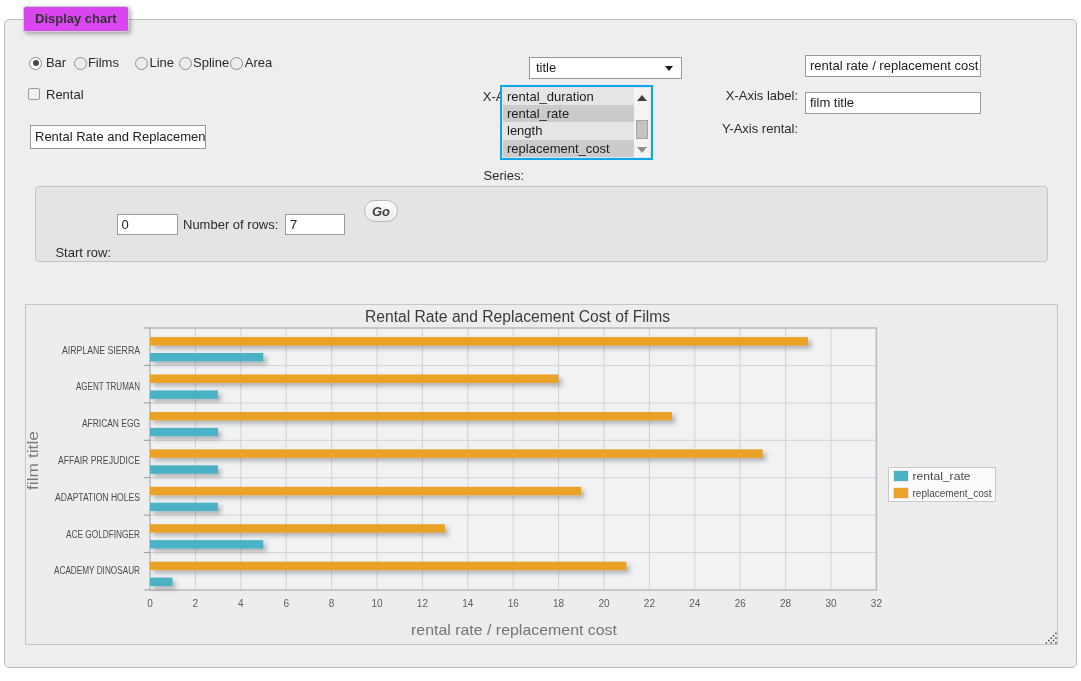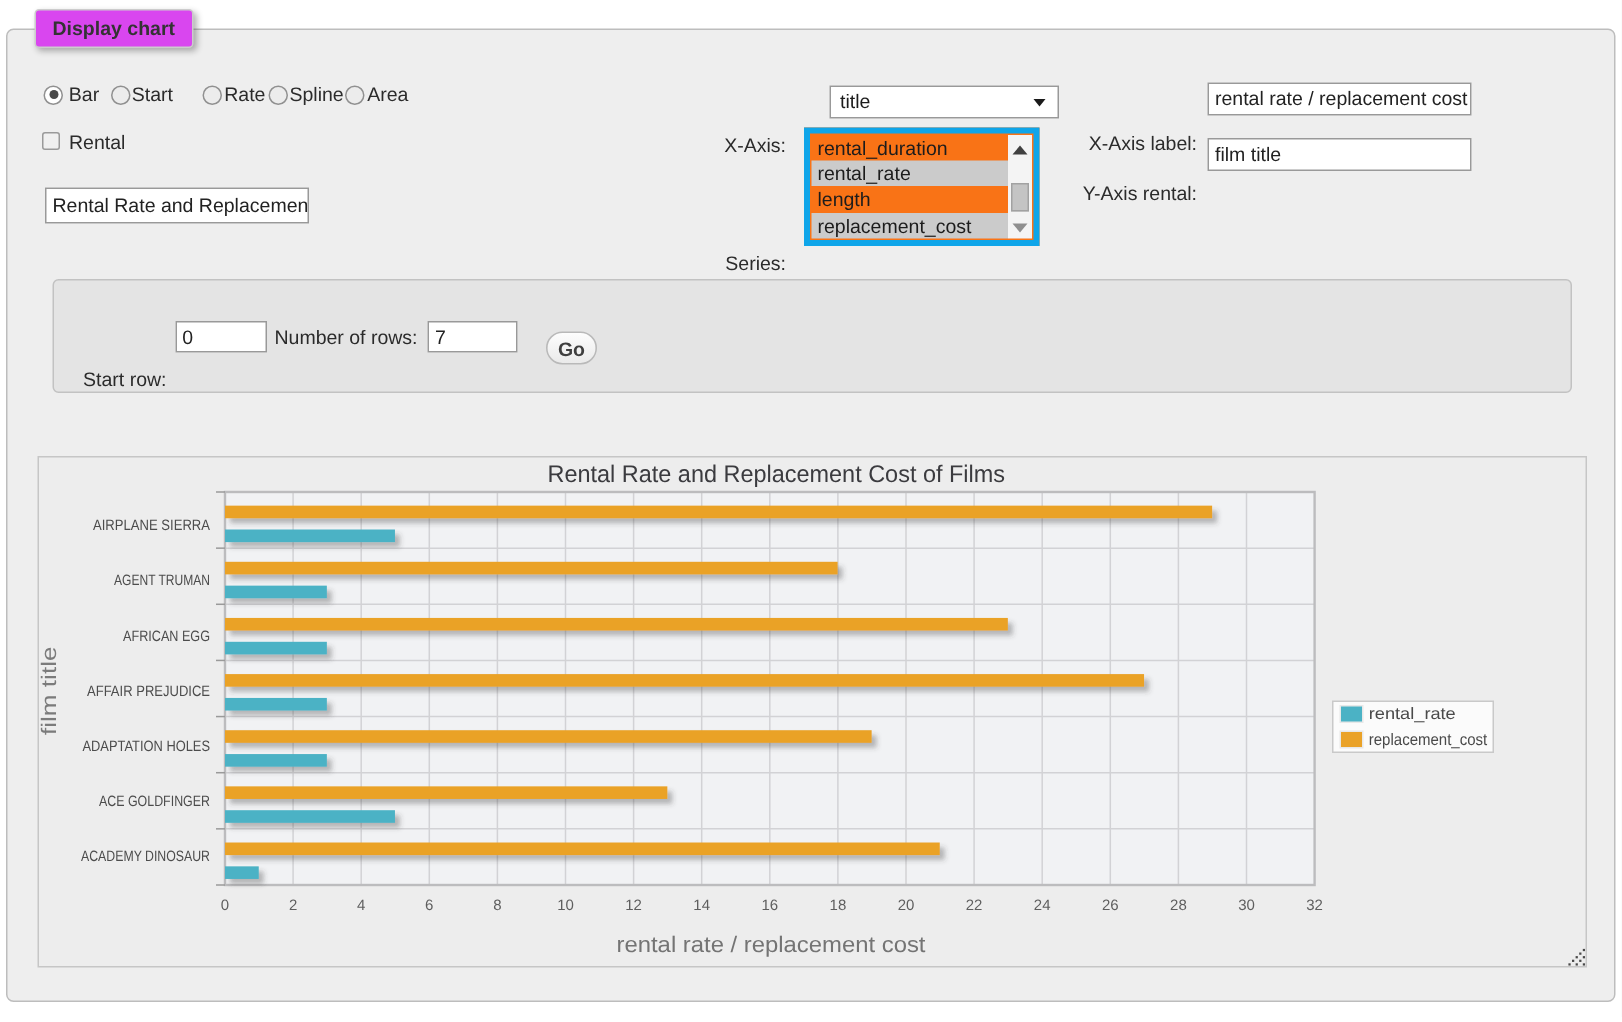--- a/index.html
+++ b/index.html
@@ -18,56 +18,56 @@
   .radio.checked { background:#fff; }
   .radio.checked::after { content:""; position:absolute; left:2.5px; top:2.5px; width:6px; height:6px;
             border-radius:50%; background:#4a4a4a; }
   .checkbox { position:absolute; left:28px; top:88px; width:10px; height:10px; border:1px solid #9a9a9a;
             border-radius:2px; background:#f0f0f0; }
   input, .tinput { position:absolute; font-family:"Liberation Sans",sans-serif; font-size:13px; color:#222;
             background:#fff; border:1px solid #999; margin:0; padding:0 0 0 4px; box-sizing:border-box;
             white-space:nowrap; overflow:hidden; }
   .panel { left:35px; top:186px; width:1011px; height:74px; background:#e4e4e4;
             border:1px solid #c2c2c2; border-radius:4px; }
-  .gobtn { left:364px; top:221px; width:32px; height:20px; border:1px solid #b9b9b9; border-radius:11px;
+  .gobtn { left:364px; top:200px; width:32px; height:20px; border:1px solid #b9b9b9; border-radius:11px;
             background:linear-gradient(#fdfdfd,#eaeaea); font-weight:bold; color:#3f3f3f;
-            text-align:center; line-height:21px; font-size:13px; }
+            text-align:center; line-height:21px; font-size:13px;font-style:italic; }
   .chartbox { left:25px; top:304px; width:1031px; height:339px; background:#ededed;
             border:1px solid #c6c6c6; }
-  .lst { left:536px; top:85px; width:149px; height:71px; background:#f97316; border:4px solid #0ea5e9; }
+  .lst { left:500px; top:85px; width:149px; height:71px; background:#e5e5e5; border:2px solid #0ea5e9; }
   .lst .it { position:absolute; left:1px; width:127px; height:17px; line-height:17px;
             padding-left:4px; font-size:13px; color:#1c1c1c; }
   .lst .sel { background:#cbcbcb; }
   .sbar { position:absolute; right:1px; top:1px; width:16px; height:69px; background:#f4f4f4; }
   .sb-up, .sb-dn { position:absolute; left:0; width:16px; height:15px; }
   .sb-up { top:0; }
   .sb-dn { bottom:0; }
   .sb-up::after { content:""; position:absolute; left:3px; top:7px; border-left:5px solid transparent;
             border-right:5px solid transparent; border-bottom:6px solid #404040; }
   .sb-dn::after { content:""; position:absolute; left:3px; top:5px; border-left:5px solid transparent;
             border-right:5px solid transparent; border-top:6px solid #8f8f8f; }
   .sb-th { position:absolute; left:2px; top:32px; width:10px; height:17px; background:#c4c4c4;
             border:1px solid #a2a2a2; }
   .selbox { left:529px; top:57px; width:153px; height:22px; background:#fff; border:1px solid #999;
-            line-height:20px; padding-left:6px; color:#1c1c1c;margin-left:24px; }
+            line-height:20px; padding-left:6px; color:#1c1c1c; }
   .selarr { position:absolute; right:8px; top:8px; width:0; height:0; border-left:4.5px solid transparent;
             border-right:4.5px solid transparent; border-top:5px solid #1a1a1a; }
   .rlab { position:absolute; text-align:right;margin-top:27px; }
 </style>
 </head>
 <body>
   <div class="abs fs"></div>
   <div class="abs lgbox">Display chart</div>
 
   <span class="radio checked" style="left:29px"></span>
 <span class="ctl" style="left:45.9px;top:56px">Bar</span>
 <span class="radio" style="left:74px"></span>
-<span class="ctl" style="left:87.9px;top:56px">Start</span>
+<span class="ctl" style="left:87.9px;top:56px">Films</span>
 <span class="radio" style="left:135px"></span>
-<span class="ctl" style="left:149.5px;top:56px">Rate</span>
+<span class="ctl" style="left:149.5px;top:56px">Line</span>
 <span class="radio" style="left:178.5px"></span>
 <span class="ctl" style="left:193px;top:56px">Spline</span>
 <span class="radio" style="left:230px"></span>
 <span class="ctl" style="left:244.8px;top:56px">Area</span>
 
   <span class="checkbox"></span>
   <span class="ctl" style="left:46px;top:88px">Rental</span>
 
   <div class="tinput" style="left:30px;top:125px;width:176px;height:24px;line-height:22px">Rental Rate and Replacement Cost of Films</div>
 

